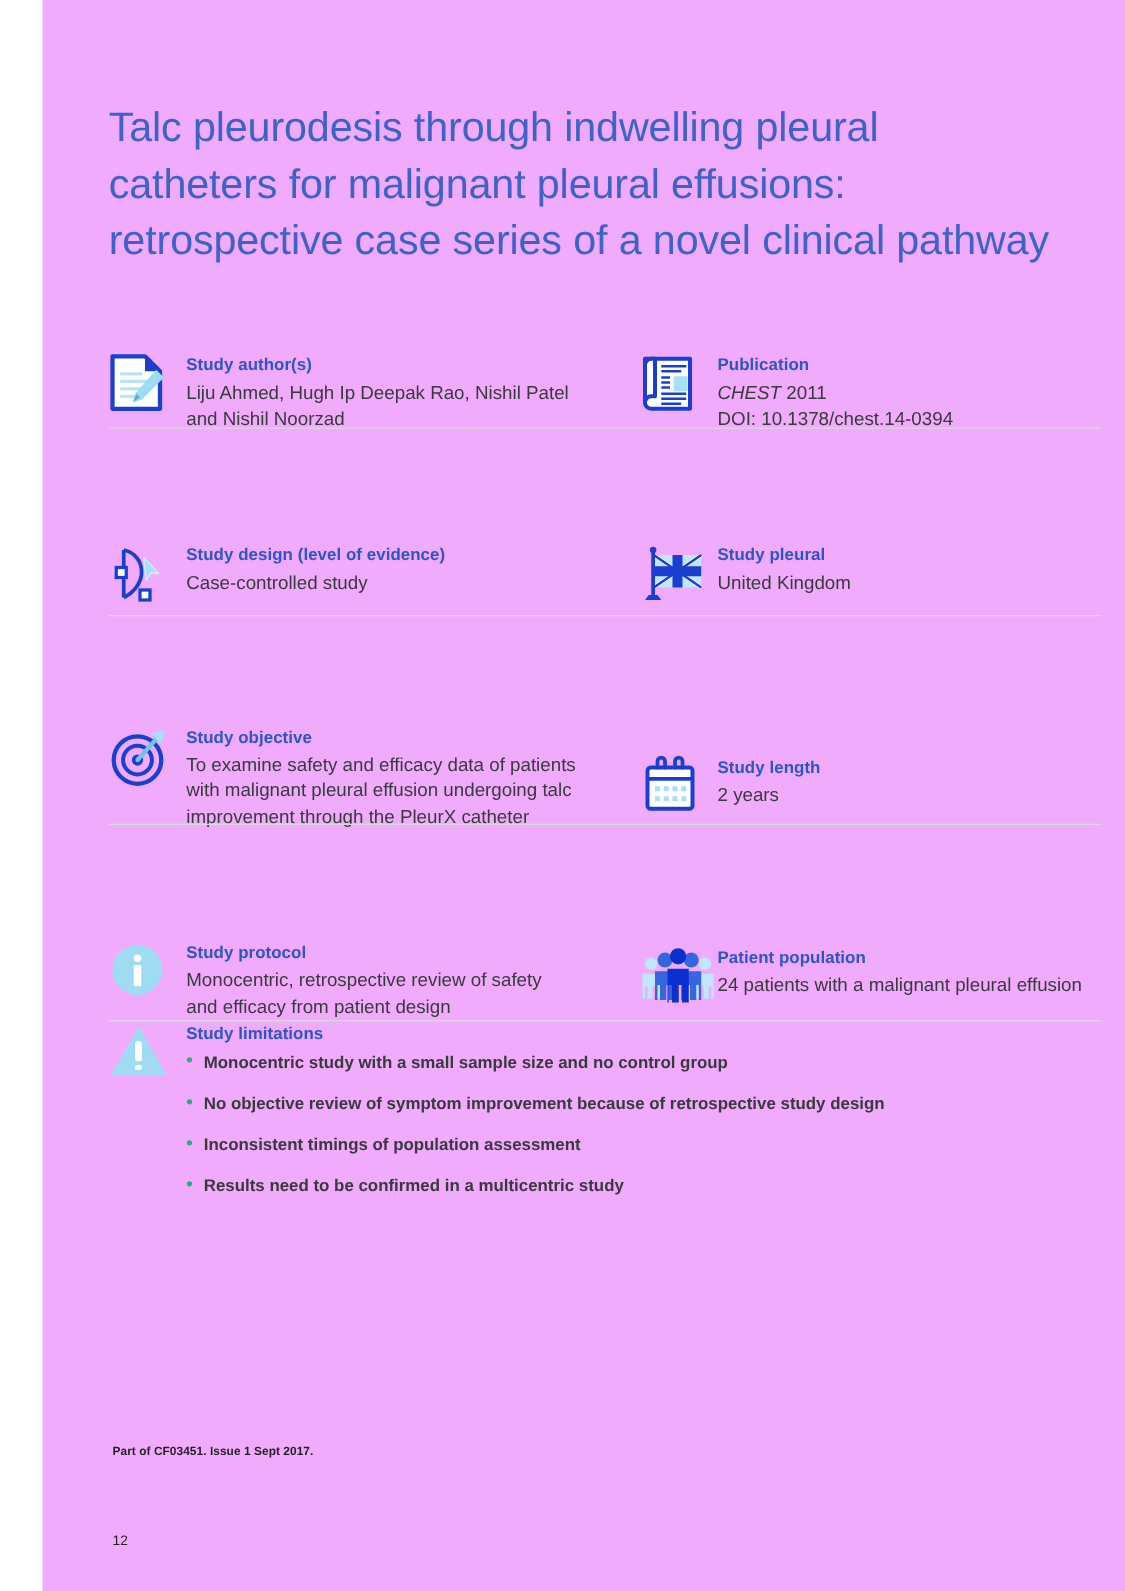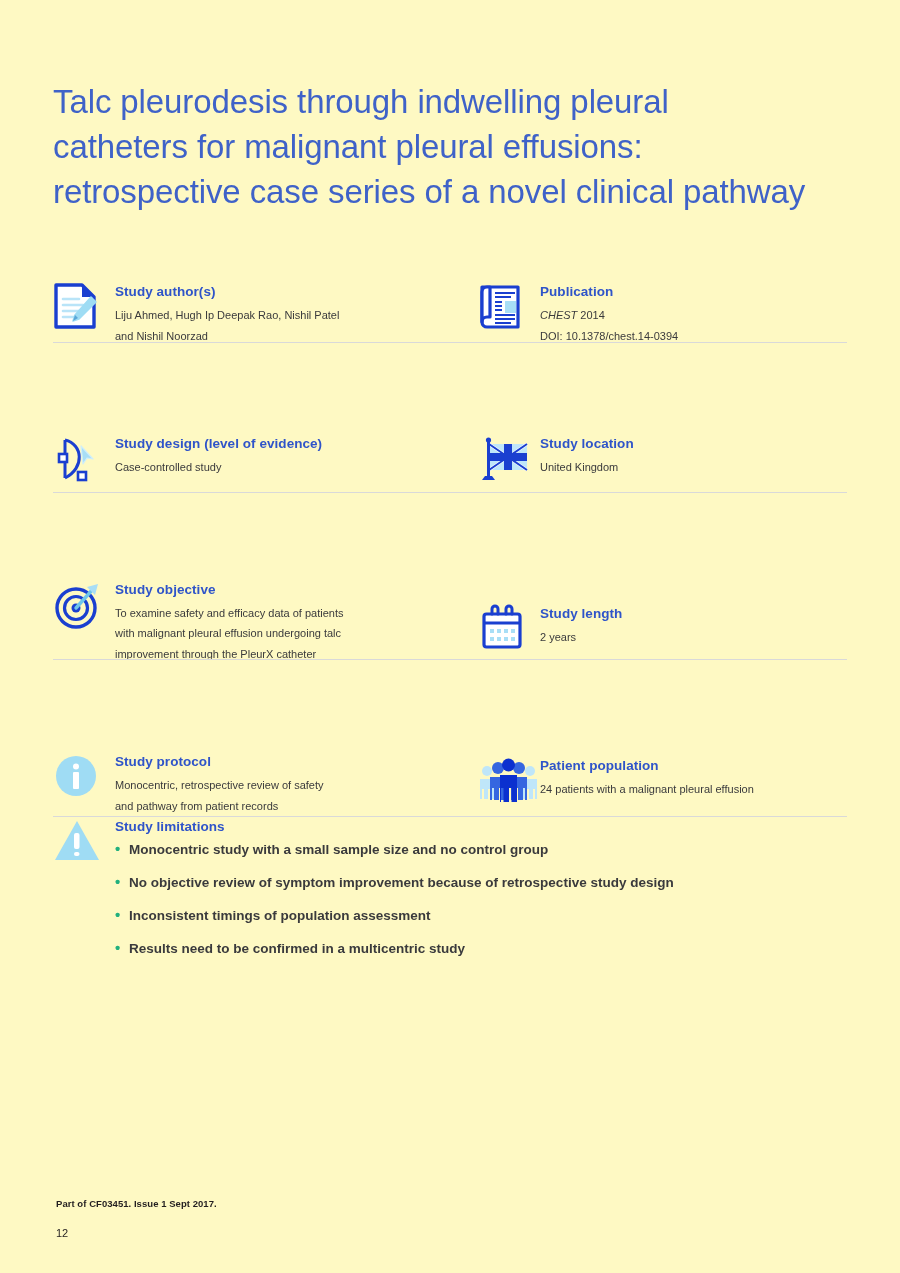--- a/index.html
+++ b/index.html
@@ -11,21 +11,22 @@
     width: 900px;
     height: 1273px;
     position: relative;
     font-family: "Liberation Sans", sans-serif;
     -webkit-font-smoothing: antialiased;
   }
 
   .page {
     position: absolute;
     inset: 0;
-    background: #fef9c3;
+    background: #f0abfc;
+    margin-left: 34px;
   }
 
   
   .title {
     position: absolute;
     left: 53px;
     top: 57px;
     width: 810px;
     color: #3f62c8;
     font-size: 33px;
@@ -74,21 +75,21 @@
   .label {
     color: #2f54c9;
     font-size: 13.5px;
     font-weight: bold;
     line-height: 17px;
     margin: 0 0 5px 0;
     letter-spacing: 0.05px;
   }
   .body {
     color: #3a3a3c;
-    font-size: 11px;
+    font-size: 15px;
     line-height: 20.5px;
     margin: 0;
   }
   .body .it { font-style: italic; }
 
   .divider {
     position: absolute;
     left: 53px;
     width: 794px;
     height: 1px;
@@ -118,21 +119,21 @@
     top: -1px;
     color: #22b07d;
     font-size: 15px;
     line-height: 19px;
   }
 
   
   .footer-note {
     position: absolute;
     left: 56px;
-    top: 1198px;
+    top: 1156px;
     color: #231f20;
     font-size: 9.5px;
     font-weight: bold;
     letter-spacing: 0.05px;
   }
   .page-num {
     position: absolute;
     left: 56px;
     top: 1227px;
     color: #231f20;
@@ -193,21 +194,21 @@
               <line x1="17" y1="33" x2="37" y2="33"></line>
               <line x1="17" y1="37" x2="37" y2="37"></line>
               <line x1="17" y1="41" x2="33" y2="41"></line>
             </g>
           </svg>
         </div>
         <div class="txt">
           <p class="label">Publication</p>
           <p class="body">
             <span class="it">CHEST</span>
-            <span>2014</span><br>
+            <span>2011</span><br>
             <span>DOI: 10.1378/chest.14-0394</span>
           </p>
         </div>
       </div>
 
       <div class="divider" style="top:114px;"></div>
     </div>
 
     <div class="row" style="height:148px; padding-top:30px;">
 
@@ -241,21 +242,21 @@
               <line x1="49" y1="10" x2="11" y2="36"></line>
             </g>
             <rect x="11" y="19" width="38" height="8" fill="#1a3fd0"></rect>
             <rect x="26" y="10" width="8" height="26" fill="#1a3fd0"></rect>
             <rect x="9" y="8" width="3" height="38" fill="#1a3fd0"></rect>
             <circle cx="10.5" cy="6" r="2.6" fill="#1a3fd0"></circle>
             <path d="M4 46 H17 L14 42 H7 Z" fill="#1a3fd0"></path>
           </svg>
         </div>
         <div class="txt">
-          <p class="label">Study location</p>
+          <p class="label">Study pleural</p>
           <p class="body">United Kingdom</p>
         </div>
       </div>
 
       <div class="divider" style="top:146px;"></div>
     </div>
 
     <div class="row" style="height:170px; padding-top:38px;">
 
       <div class="cell left">
@@ -313,21 +314,21 @@
           <svg width="48" height="48" viewBox="0 0 48 48">
             <circle cx="23" cy="24" r="20" fill="#9fdcf4"></circle>
             <circle cx="23" cy="14.5" r="3" fill="#ffffff"></circle>
             <rect x="20" y="20" width="6" height="17" rx="1" fill="#ffffff"></rect>
           </svg>
         </div>
         <div class="txt">
           <p class="label">Study protocol</p>
           <p class="body">
             <span>Monocentric, retrospective review of safety</span><br>
-            <span>and pathway from patient records</span>
+            <span>and efficacy from patient design</span>
           </p>
         </div>
       </div>
 
       <div class="cell right">
         <div class="iconwrap">
           <svg width="62" height="50" viewBox="0 0 62 50">
             <g fill="#bfe6f9">
               <circle cx="9" cy="15" r="5"></circle>
               <path d="M2 23 h14 v20 h-4 v-10 h-2 v10 h-4 v-10 h-2 v10 h-2 Z"></path>

